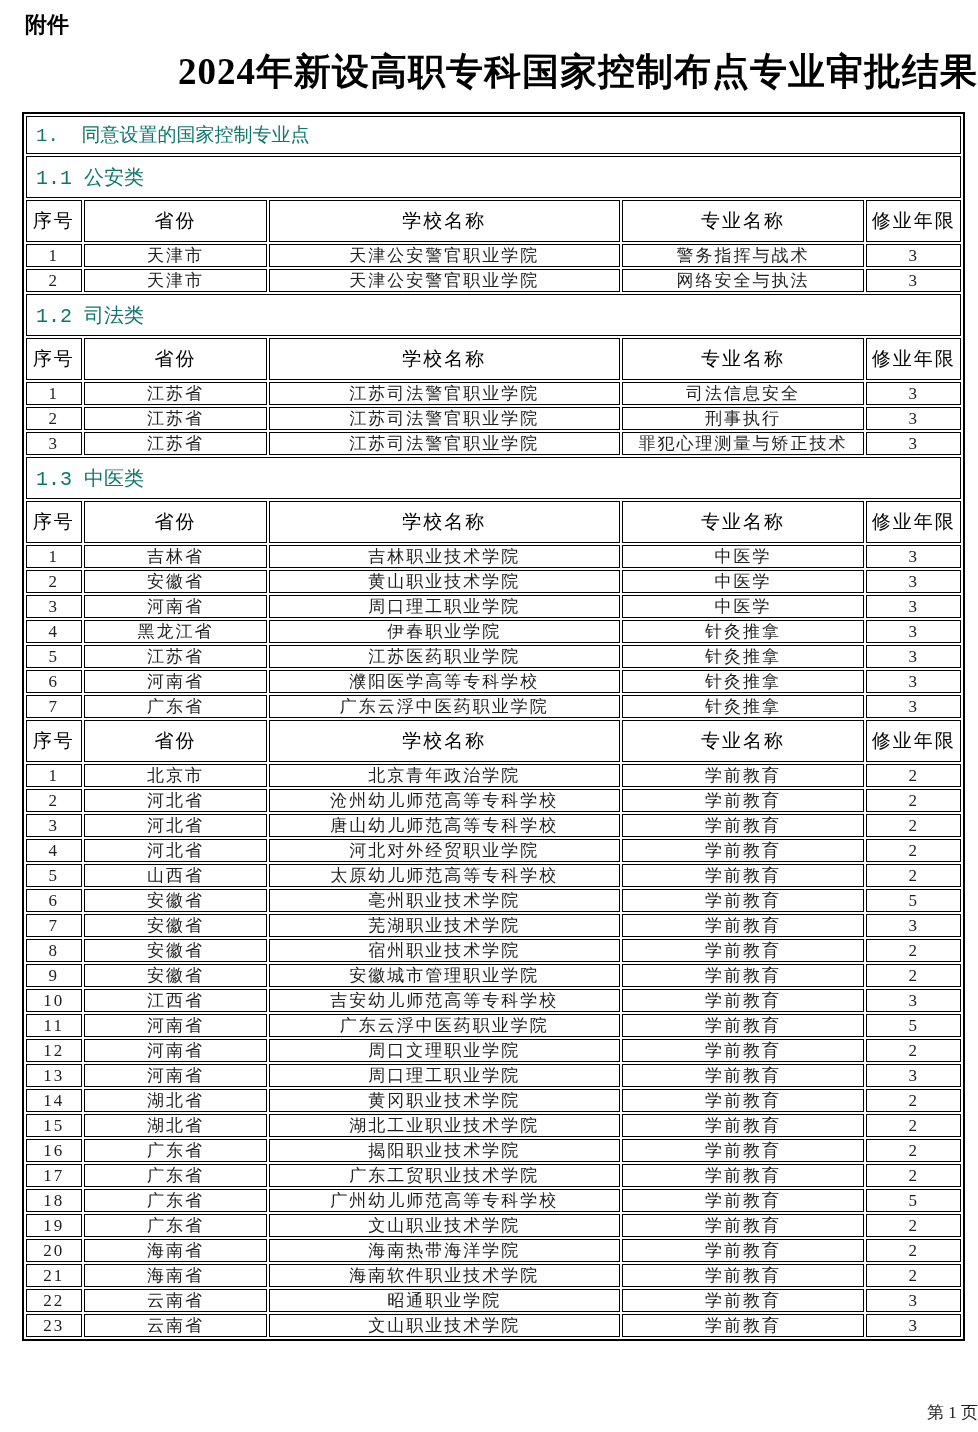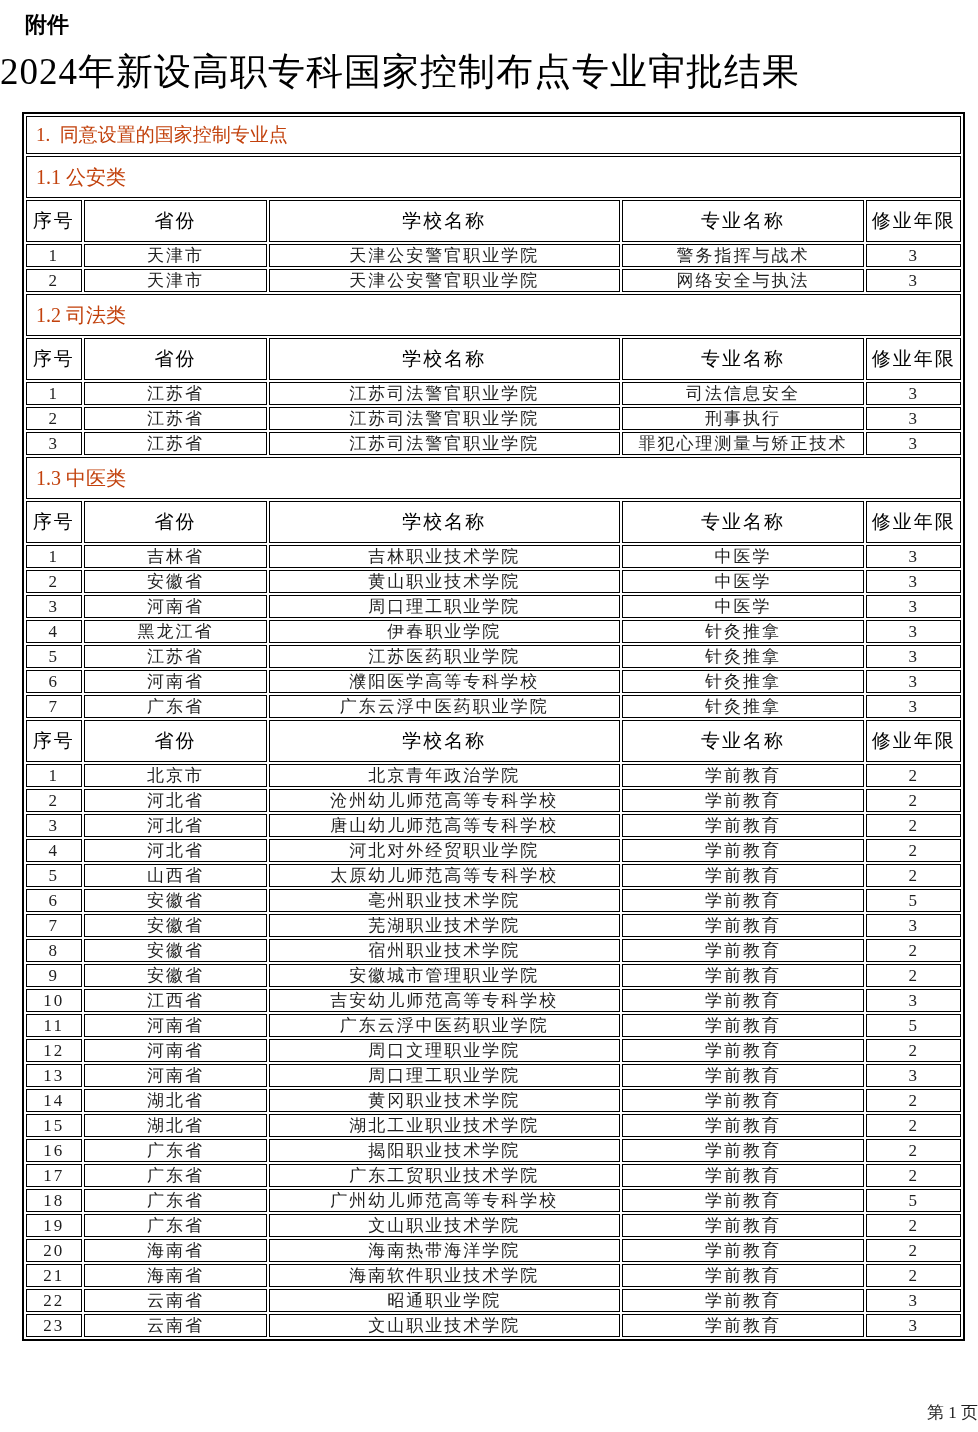--- a/index.html
+++ b/index.html
@@ -23,23 +23,23 @@
     font-family: "Liberation Sans", sans-serif;
     font-weight: bold;
     font-size: 22px;
     color: #000000;
   }
   .title {
     position: absolute;
     left: 0;
     top: 47px;
     width: 100%;
-    text-align: left;
+    text-align: right;
     font-family: "Liberation Serif", serif;
-    font-weight: normal;
+    font-weight: bold;
     font-size: 37px;
     letter-spacing: 1px;
     color: #000000;
   }
   .frame {
     position: absolute;
     left: 22px;
     top: 112px;
     width: 943px;
     box-sizing: border-box;
@@ -55,25 +55,25 @@
   table.approval td, table.approval th {
     border: 1px solid #000000;
     box-sizing: content-box;
     vertical-align: middle;
     overflow: hidden;
   }
   td.sec {
     height: 40px;
     text-align: left;
     padding: 0 0 0 9px;
-    font-family: Liberation Serif, serif;
+    font-family: Liberation Mono, monospace;
     font-weight: 500;
     font-size: 20px;
     white-space: pre;
-    color: #c2410c;
+    color: #0f766e;
   }
   tr.first-row td.sec {
     height: 36px;
     font-size: 19px;
   }
   th.hdr {
     height: 40px;
     text-align: center;
     font-family: "Liberation Serif", serif;
     font-weight: normal;

